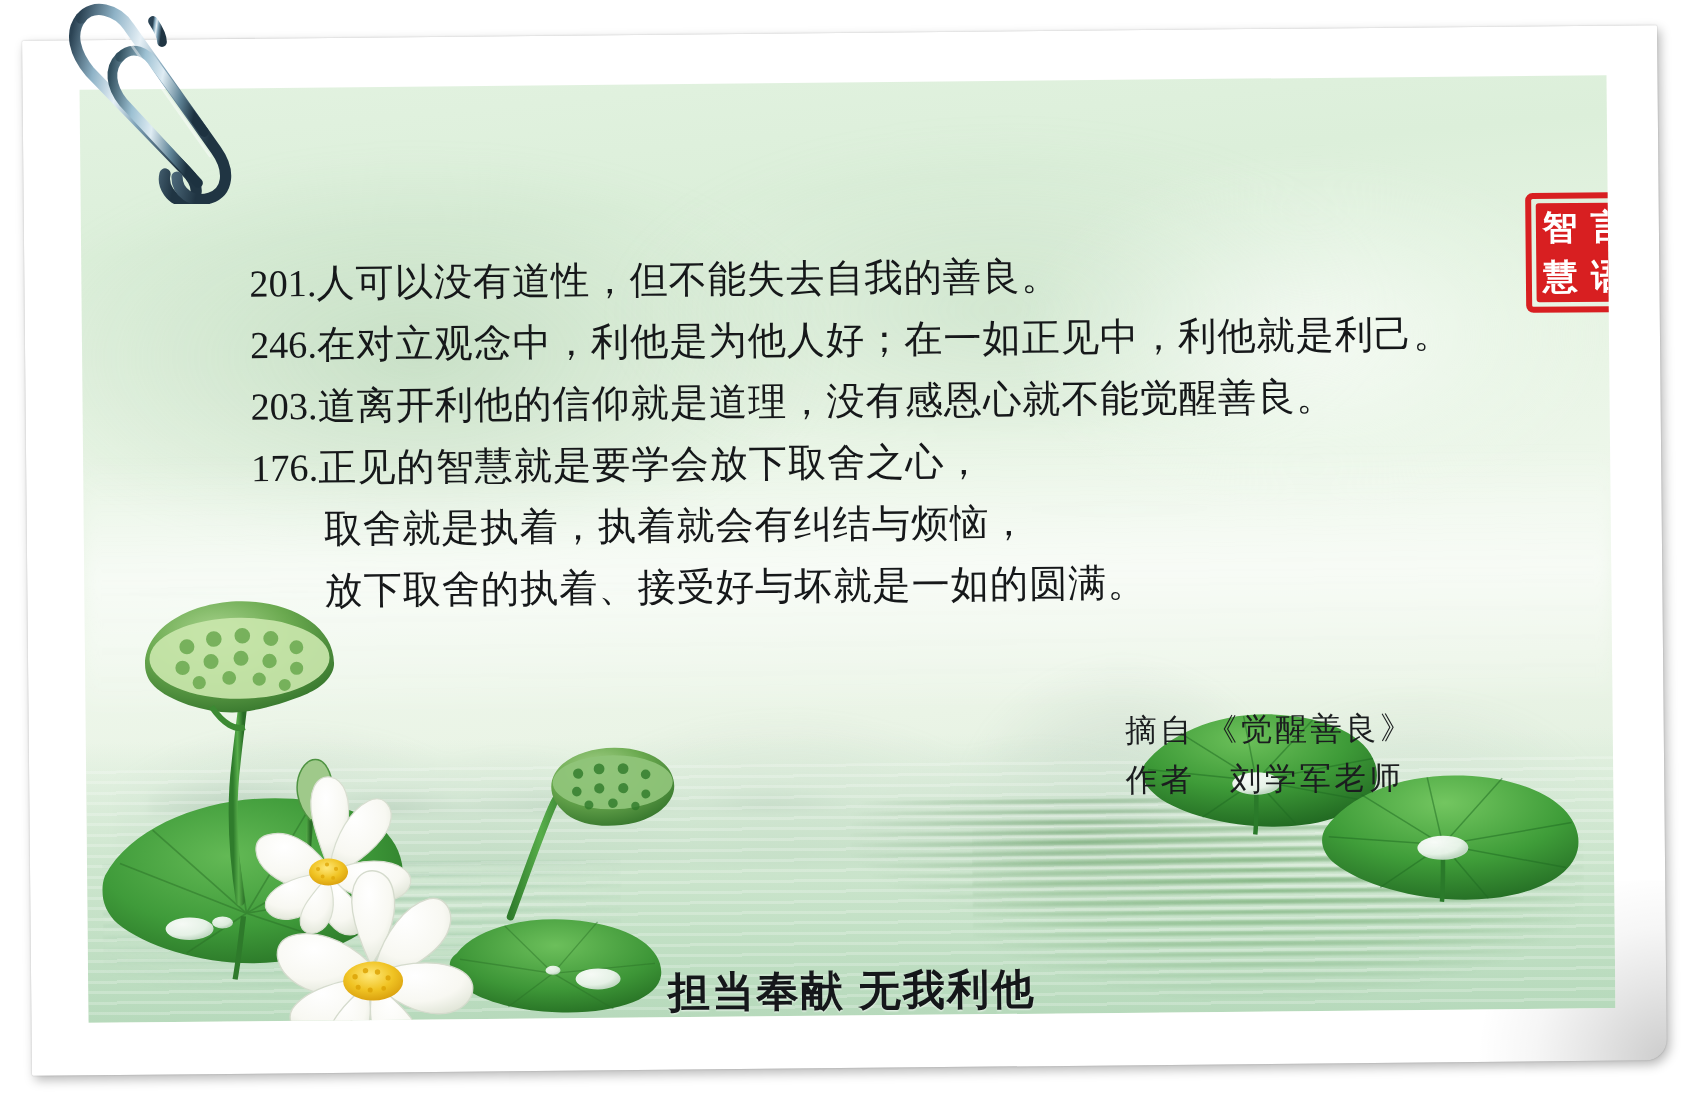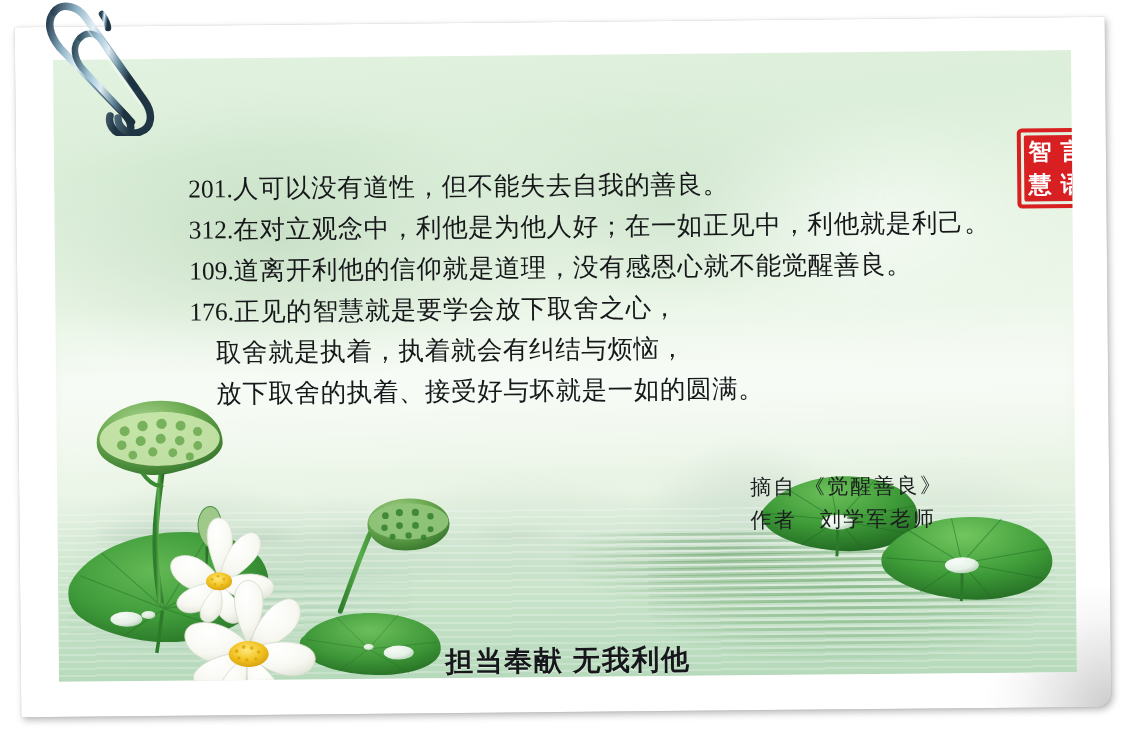--- a/index.html
+++ b/index.html
@@ -177,21 +177,21 @@
     width:880px;
     color:#16181a;
     font-family:"Liberation Serif","DejaVu Serif",serif;
     font-size:25.5px;
     line-height:41px;
     letter-spacing:.6px;
     white-space:nowrap;
   }
   .qline{display:block;}
   .qline.indent{padding-left:48px;}
-  .num{letter-spacing:0;margin-left:22px;}
+  .num{letter-spacing:0;}
 
   #attribution{
     position:absolute;
     right:132px;top:418px;
     color:#1b1d1f;
     font-family:"Liberation Serif","DejaVu Serif",serif;
     font-size:21px;
     line-height:33px;
     letter-spacing:2.2px;
     text-align:left;
@@ -496,24 +496,24 @@
           <path d="M210,106 C210,122 210,134 209,142" stroke="#2a7a2a" stroke-width="3" fill="none"></path>
           <ellipse cx="210" cy="106" rx="17" ry="8" fill="url(#dropG2)" opacity=".96"></ellipse>
         </g>
       </svg>
 
       <div id="quote-block">
         <span class="qline">
           <span class="num">201.</span><span>人可以没有道性，但不能失去自我的善良。</span>
         </span>
         <span class="qline">
-          <span class="num">312.</span><span>在对立观念中，利他是为他人好；在一如正见中，利他就是利己。</span>
+          <span class="num">246.</span><span>在对立观念中，利他是为他人好；在一如正见中，利他就是利己。</span>
         </span>
         <span class="qline">
-          <span class="num">109.</span><span>道离开利他的信仰就是道理，没有感恩心就不能觉醒善良。</span>
+          <span class="num">203.</span><span>道离开利他的信仰就是道理，没有感恩心就不能觉醒善良。</span>
         </span>
         <span class="qline">
           <span class="num">176.</span><span>正见的智慧就是要学会放下取舍之心，</span>
         </span>
         <span class="qline indent">取舍就是执着，执着就会有纠结与烦恼，</span>
         <span class="qline indent">放下取舍的执着、接受好与坏就是一如的圆满。</span>
       </div>
 
       <div id="attribution">
         <span class="aline">摘自 《觉醒善良》</span>

